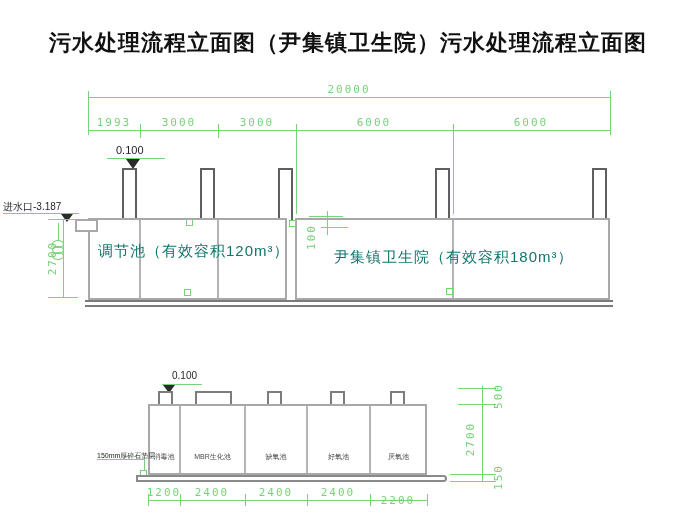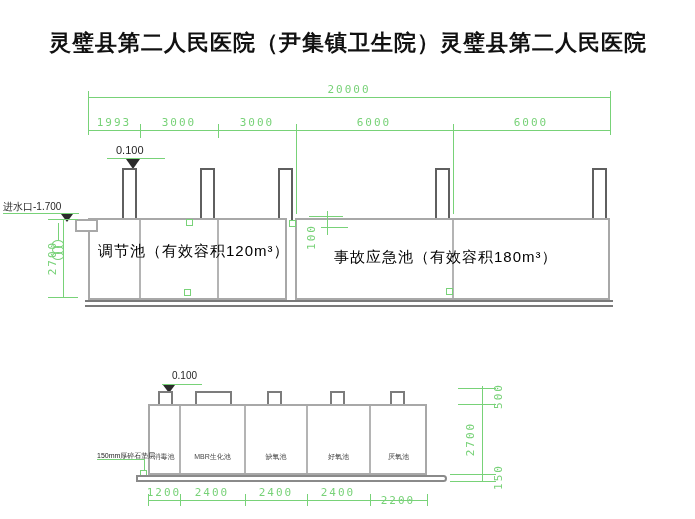--- a/index.html
+++ b/index.html
@@ -15,32 +15,32 @@
   .vdim { transform:rotate(-90deg); width:44px; height:12px; }
   .struct { position:absolute; background:#fff; border:2px solid #a8a8a8; }
   .divider { position:absolute; width:0; border-left:2px solid #b4b4b4; }
   .col { position:absolute; background:#fff; border:2px solid #5f5f5f; border-bottom:none; }
   .cap { position:absolute; background:#fff; border:2px solid #7c7c7c; border-bottom:none; }
   .slab { position:absolute; background:#fff; border-top:2px solid #7a7a7a; border-bottom:2px solid #7a7a7a; }
   .base { position:absolute; background:#fff; border:2px solid #8a8a8a; border-radius:0 4px 4px 0; }
   .tridown { position:absolute; width:0; height:0; border-left:7px solid transparent;
              border-right:7px solid transparent; border-top:10px solid #2b2b2b; }
   .tridown.sm { border-left-width:6px; border-right-width:6px; border-top-width:8px; }
-  .cyan { position:absolute; color:#000000; font-size:15px; white-space:nowrap; letter-spacing:1px; }
+  .cyan { position:absolute; color:#0f766e; font-size:15px; white-space:nowrap; letter-spacing:1px; }
   .blk  { position:absolute; color:#1f1f1f; white-space:nowrap; }
   .tiny { position:absolute; color:#4a4a4a; font-size:7px; text-align:center; white-space:nowrap; }
   .gsq  { position:absolute; width:7px; height:7px; border:1px solid #78d278; }
   .coil { position:absolute; width:12px; height:8px; border:1px solid #78d278; border-radius:50%; }
 </style>
 </head>
 <body>
 
 <div id="canvas">
 
-  <div class="title" style="left:28px; top:28px; width:640px;">灵璧县第二人民医院（尹集镇卫生院）灵璧县第二人民医院</div>
+  <div class="title" style="left:28px; top:28px; width:640px;">污水处理流程立面图（尹集镇卫生院）污水处理流程立面图</div>
 
   <div>
 
     <div class="hline" style="left:88px; top:97px; width:522px;"></div>
     <div class="dim" style="left:314px; top:84px; width:70px;">20000</div>
 
     <div class="vline" style="left:88px;  top:91px; height:44px;"></div>
     <div class="vline" style="left:610px; top:91px; height:44px;"></div>
     <div class="vline" style="left:140px; top:124px; height:14px;"></div>
     <div class="vline" style="left:218px; top:124px; height:14px;"></div>
@@ -70,23 +70,23 @@
     <div class="struct" style="left:295px; top:218px; width:315px; height:82px;"></div>
     <div class="divider" style="left:452px; top:220px; height:78px;"></div>
     <div class="slab" style="left:85px; top:300px; width:528px; height:7px;"></div>
 
     <div class="gsq" style="left:186px; top:219px;"></div>
     <div class="gsq" style="left:289px; top:220px;"></div>
     <div class="gsq" style="left:184px; top:289px;"></div>
     <div class="gsq" style="left:446px; top:288px;"></div>
 
     <div class="cyan" style="left:98px;  top:242px;">调节池（有效容积120m³）</div>
-    <div class="cyan" style="left:334px; top:248px;">事故应急池（有效容积180m³）</div>
+    <div class="cyan" style="left:334px; top:248px;">尹集镇卫生院（有效容积180m³）</div>
 
-    <div class="blk" style="left:3px; top:200px; font-size:10px;">进水口-1.700</div>
+    <div class="blk" style="left:3px; top:200px; font-size:10px;">进水口-3.187</div>
     <div class="hline" style="left:3px; top:213px; width:76px;"></div>
     <div class="tridown sm" style="left:61px; top:214px;"></div>
     <div class="struct" style="left:75px; top:219px; width:23px; height:13px; border-width:2px;"></div>
     <div class="vline" style="left:58px; top:223px; height:17px;"></div>
     <div class="coil" style="left:52px; top:240px;"></div>
     <div class="coil" style="left:52px; top:246px;"></div>
     <div class="coil" style="left:52px; top:252px;"></div>
 
     <div class="vline" style="left:63px; top:219px; height:78px;"></div>
     <div class="hline" style="left:48px; top:219px; width:30px;"></div>

